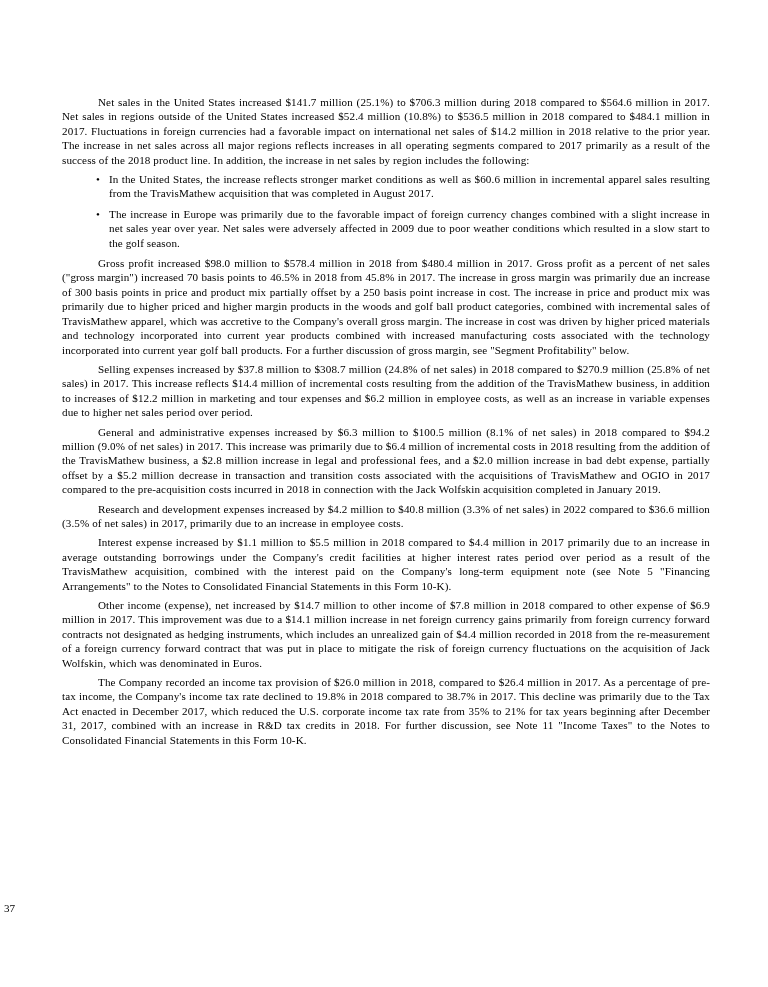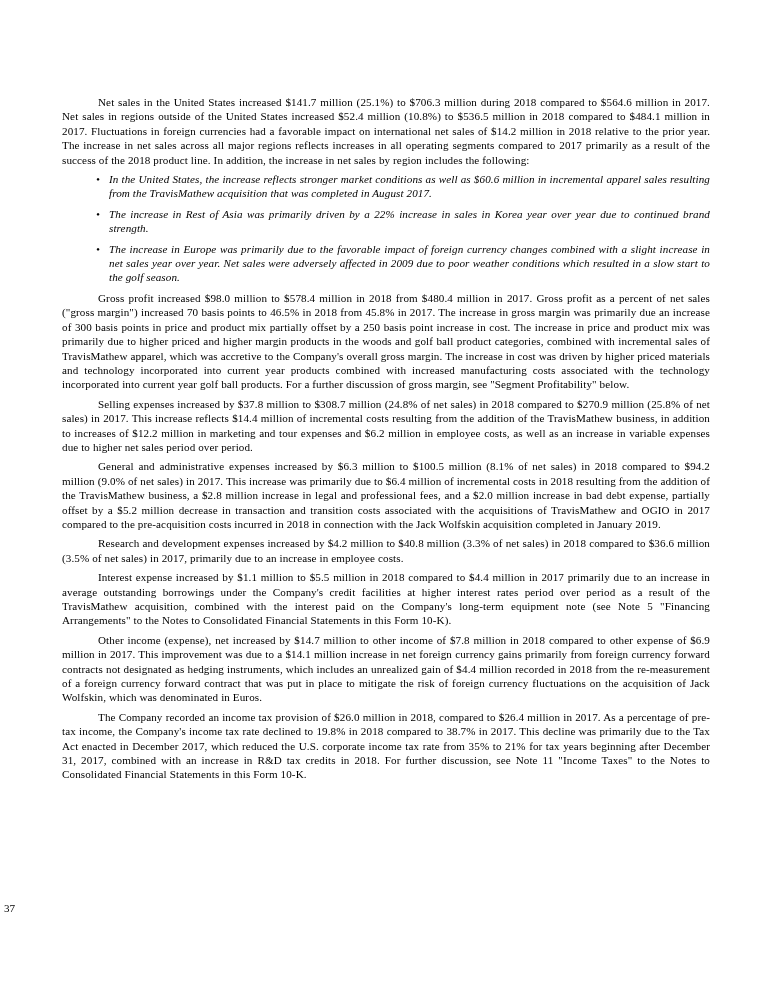--- a/index.html
+++ b/index.html
@@ -29,21 +29,20 @@
     letter-spacing: 0.1px;
   }
   .content p {
     margin: 0 0 5px 0;
     text-indent: 36px;
   }
   ul.bullets {
     list-style: none;
     margin: 0 0 5px 0;
     padding: 0 0 0 34px;
-    font-style: italic;
   }
   ul.bullets li {
     position: relative;
     padding-left: 13px;
     margin: 0 0 6px 0;
     text-align: justify;
   }
   ul.bullets li::before {
     content: "\2022";
     position: absolute;
@@ -63,31 +62,30 @@
 </head>
 <body>
 
 <div class="page">
   <div class="content">
 
     <p>Net sales in the United States increased $141.7 million (25.1%) to $706.3 million during 2018 compared to $564.6 million in 2017. Net sales in regions outside of the United States increased $52.4 million (10.8%) to $536.5 million in 2018 compared to $484.1 million in 2017. Fluctuations in foreign currencies had a favorable impact on international net sales of $14.2 million in 2018 relative to the prior year. The increase in net sales across all major regions reflects increases in all operating segments compared to 2017 primarily as a result of the success of the 2018 product line. In addition, the increase in net sales by region includes the following:</p>
 
     <ul class="bullets">
       <li>In the United States, the increase reflects stronger market conditions as well as $60.6 million in incremental apparel sales resulting from the TravisMathew acquisition that was completed in August 2017.</li>
-      <li>The increase in Rest of Asia was primarily driven by a 22% increase in sales in Korea year over year due to continued brand strength.</li>
       <li>The increase in Europe was primarily due to the favorable impact of foreign currency changes combined with a slight increase in net sales year over year. Net sales were adversely affected in 2009 due to poor weather conditions which resulted in a slow start to the golf season.</li>
     </ul>
 
     <p>Gross profit increased $98.0 million to $578.4 million in 2018 from $480.4 million in 2017. Gross profit as a percent of net sales ("gross margin") increased 70 basis points to 46.5% in 2018 from 45.8% in 2017. The increase in gross margin was primarily due an increase of 300 basis points in price and product mix partially offset by a 250 basis point increase in cost. The increase in price and product mix was primarily due to higher priced and higher margin products in the woods and golf ball product categories, combined with incremental sales of TravisMathew apparel, which was accretive to the Company's overall gross margin. The increase in cost was driven by higher priced materials and technology incorporated into current year products combined with increased manufacturing costs associated with the technology incorporated into current year golf ball products. For a further discussion of gross margin, see "Segment Profitability" below.</p>
 
     <p>Selling expenses increased by $37.8 million to $308.7 million (24.8% of net sales) in 2018 compared to $270.9 million (25.8% of net sales) in 2017. This increase reflects $14.4 million of incremental costs resulting from the addition of the TravisMathew business, in addition to increases of $12.2 million in marketing and tour expenses and $6.2 million in employee costs, as well as an increase in variable expenses due to higher net sales period over period.</p>
 
     <p>General and administrative expenses increased by $6.3 million to $100.5 million (8.1% of net sales) in 2018 compared to $94.2 million (9.0% of net sales) in 2017. This increase was primarily due to $6.4 million of incremental costs in 2018 resulting from the addition of the TravisMathew business, a $2.8 million increase in legal and professional fees, and a $2.0 million increase in bad debt expense, partially offset by a $5.2 million decrease in transaction and transition costs associated with the acquisitions of TravisMathew and OGIO in 2017 compared to the pre-acquisition costs incurred in 2018 in connection with the Jack Wolfskin acquisition completed in January 2019.</p>
 
-    <p>Research and development expenses increased by $4.2 million to $40.8 million (3.3% of net sales) in 2018 compared to $36.6 million (3.5% of net sales) in 2017, primarily due to an increase in employee costs.</p>
+    <p>Research and development expenses increased by $4.2 million to $40.8 million (3.3% of net sales) in 2022 compared to $36.6 million (3.5% of net sales) in 2017, primarily due to an increase in employee costs.</p>
 
     <p>Interest expense increased by $1.1 million to $5.5 million in 2018 compared to $4.4 million in 2017 primarily due to an increase in average outstanding borrowings under the Company's credit facilities at higher interest rates period over period as a result of the TravisMathew acquisition, combined with the interest paid on the Company's long-term equipment note (see Note 5 "Financing Arrangements" to the Notes to Consolidated Financial Statements in this Form 10-K).</p>
 
     <p>Other income (expense), net increased by $14.7 million to other income of $7.8 million in 2018 compared to other expense of $6.9 million in 2017.  This improvement was due to a $14.1 million increase in net foreign currency gains primarily from foreign currency forward contracts not designated as hedging instruments, which includes an unrealized gain of $4.4 million recorded in 2018 from the re-measurement of a foreign currency forward contract that was put in place to mitigate the risk of foreign currency fluctuations on the acquisition of Jack Wolfskin, which was denominated in Euros.</p>
 
     <p>The Company recorded an income tax provision of $26.0 million in 2018, compared to $26.4 million in 2017.  As a percentage of pre-tax income, the Company's income tax rate declined to 19.8% in 2018 compared to 38.7% in 2017. This decline was primarily due to the Tax Act enacted in December 2017, which reduced the U.S. corporate income tax rate from 35% to 21% for tax years beginning after December 31, 2017, combined with an increase in R&amp;D tax credits in 2018. For further discussion, see Note 11 "Income Taxes" to the Notes to Consolidated Financial Statements in this Form 10-K.</p>
 
   </div>
 
   <div class="page-number">37</div>

